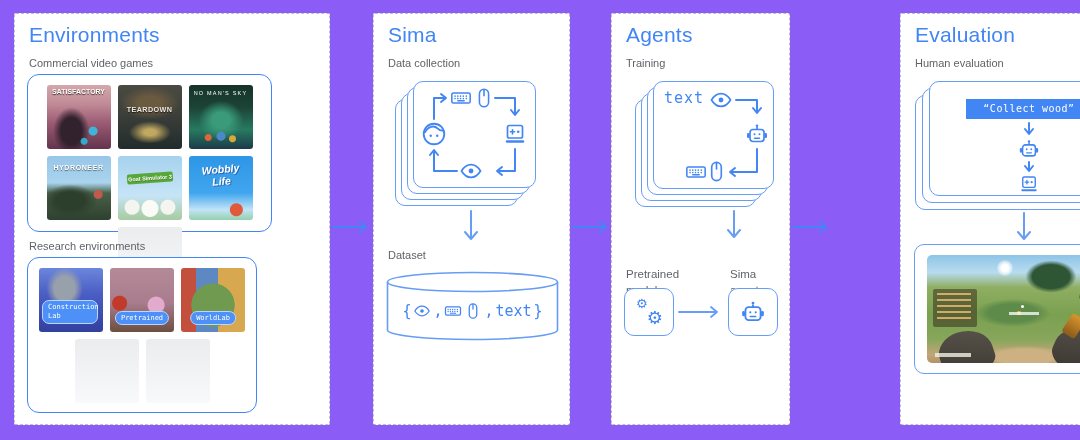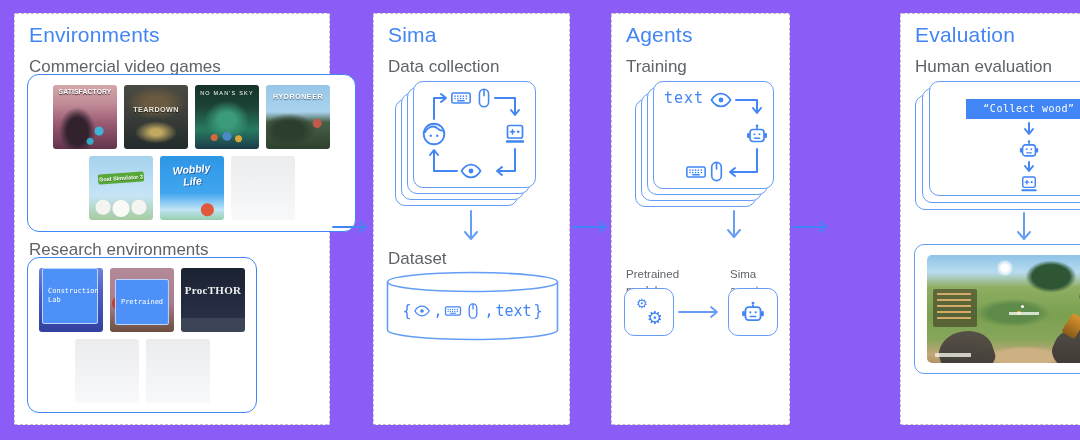--- a/index.html
+++ b/index.html
@@ -3,31 +3,31 @@
 <meta charset="utf-8">
 <style>
   html,body{margin:0;padding:0;background:#fff;}
   #stage{position:relative;width:1080px;height:440px;background:#8b5cf6;overflow:hidden;
          font-family:"Liberation Sans","DejaVu Sans",sans-serif;}
   *,*:before,*:after{box-sizing:border-box;}
 
   
   .panel{position:absolute;top:13px;height:412px;border:1.5px dashed #BDC1C6;border-radius:2px;background:#fff;}
   .p-title{position:absolute;left:14px;top:9px;font-size:21px;color:#4285F4;letter-spacing:.2px;}
-  .p-sub{position:absolute;left:14px;top:43px;font-size:17px;color:#5F6368;}
+  .p-sub{position:absolute;left:14px;top:43px;font-size:11px;color:#5F6368;}
 
   
   .games-box{position:absolute;border:1.6px solid #4285F4;border-radius:12px;background:#fff;
              display:flex;flex-wrap:wrap;gap:7px;padding:10px 6px;align-content:flex-start;justify-content:center;}
   .tile{position:relative;width:64px;height:64px;border-radius:3px;overflow:hidden;}
   .tile-title{position:absolute;left:0;width:100%;text-align:center;color:#fff;font-weight:bold;line-height:1.15;}
   .pill{position:absolute;bottom:7px;left:50%;transform:translateX(-50%);background:#4D90F8;
-        border:1px solid #bcd5fd;border-radius:2px;color:#fff;
+        border:1px solid #bcd5fd;border-radius:7px;color:#fff;
         font-family:"DejaVu Sans Mono",monospace;font-size:7px;font-weight:normal;
-        padding:18px 5px;white-space:nowrap;}
+        padding:2px 5px;white-space:nowrap;}
 
   .t-satisfactory{background:
     radial-gradient(circle at 72% 72%, #3fb4d8 4px, transparent 5px),
     radial-gradient(circle at 58% 88%, #35a8cc 3px, transparent 4px),
     radial-gradient(ellipse 26px 34px at 38% 72%, #32222e 40%, rgba(50,34,46,0) 70%),
     linear-gradient(180deg,#d4a8aa 0%,#c08a96 30%,#9a5a72 60%,#62344c 100%);}
   .t-satisfactory .tile-title{top:3px;font-size:6.8px;letter-spacing:.1px;text-shadow:0 1px 1px rgba(0,0,0,.7);}
 
   .t-teardown{background:
     radial-gradient(ellipse 30px 16px at 50% 74%, #c0a860 20%, rgba(192,168,96,0) 70%),
@@ -196,21 +196,21 @@
       <path d="M4 19.5h16" stroke="currentColor" stroke-width="2.4" stroke-linecap="round"></path>
     </symbol>
   </defs>
 </svg>
 
 <div id="stage">
 
   <div class="panel" style="left:14px;width:316px;">
     <div class="p-title">Environments</div>
     <div class="p-sub">Commercial video games</div>
-    <div class="games-box" id="commercial-grid" style="left:12px;top:60px;width:329px;height:158px;">
+    <div class="games-box" id="commercial-grid" style="left:12px;top:60px;width:245px;height:158px;">
         <div class="tile t-satisfactory">
           <span class="tile-title">SATISFACTORY</span>
         </div>
         <div class="tile t-teardown">
           <span class="tile-title">TEARDOWN</span>
         </div>
         <div class="tile t-nms">
           <span class="tile-title">NO MAN'S SKY</span>
         </div>
         <div class="tile t-hydroneer">
@@ -225,22 +225,22 @@
         <div class="tile t-empty"></div>
       </div>
     <div class="p-sub" style="top:226px;">Research environments</div>
     <div class="games-box" id="research-grid" style="left:12px;top:243px;width:230px;height:156px;">
         <div class="tile t-construction">
           <span class="pill">Construction Lab</span>
         </div>
         <div class="tile t-playhouse">
           <span class="pill">Pretrained</span>
         </div>
-        <div class="tile t-procthor">
-          <span class="tile-title">ProcTHOR</span>
+        <div class="tile t-worldlab">
+          <span class="pill">WorldLab</span>
         </div>
         <div class="tile t-empty"></div>
         <div class="tile t-empty"></div>
       </div>
   </div>
 
   <svg class="conn" style="left:332px;" width="40" height="14">
     <path d="M1 7 H33 M28 2 L34 7 L28 12" stroke="#4285F4" stroke-width="1.8" fill="none" stroke-linecap="round" stroke-linejoin="round"></path>
   </svg>
 

